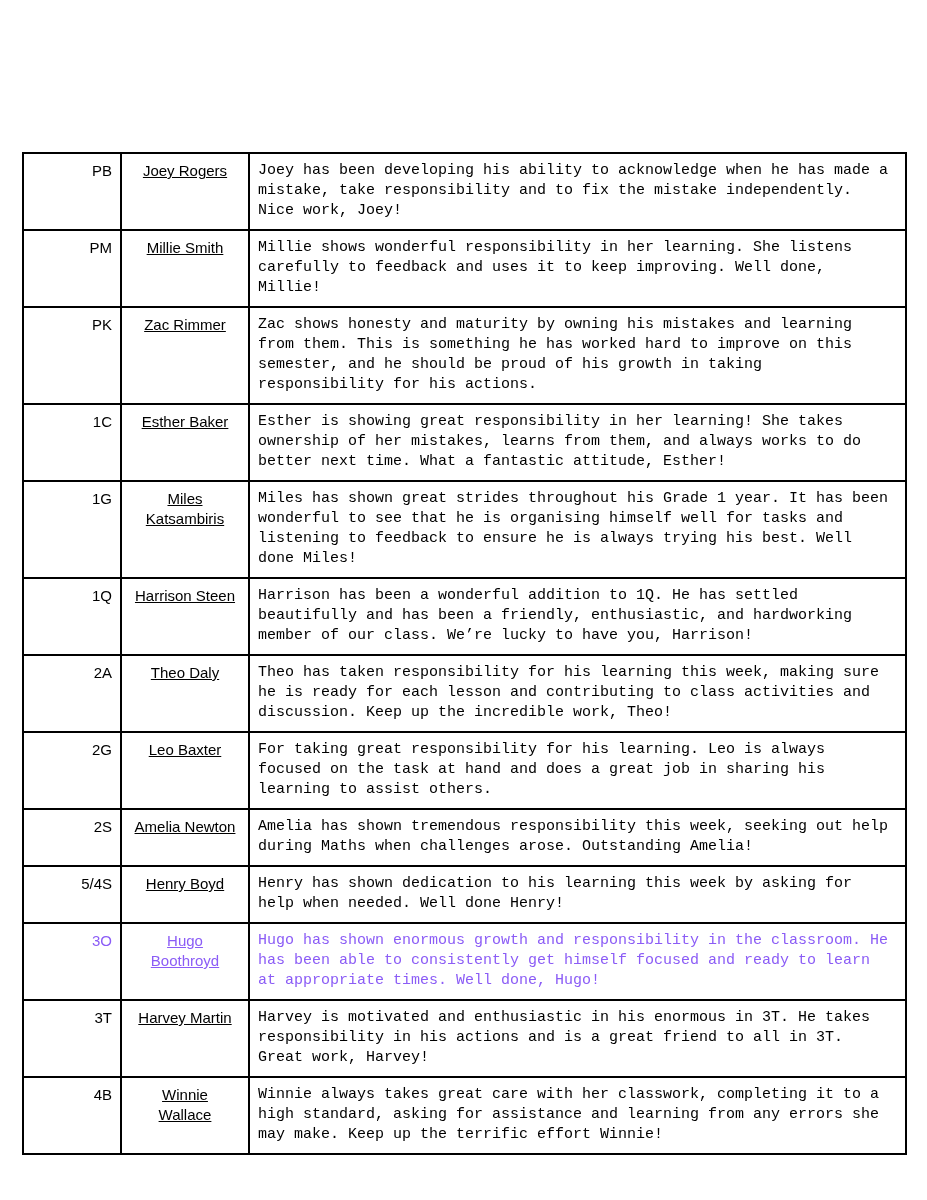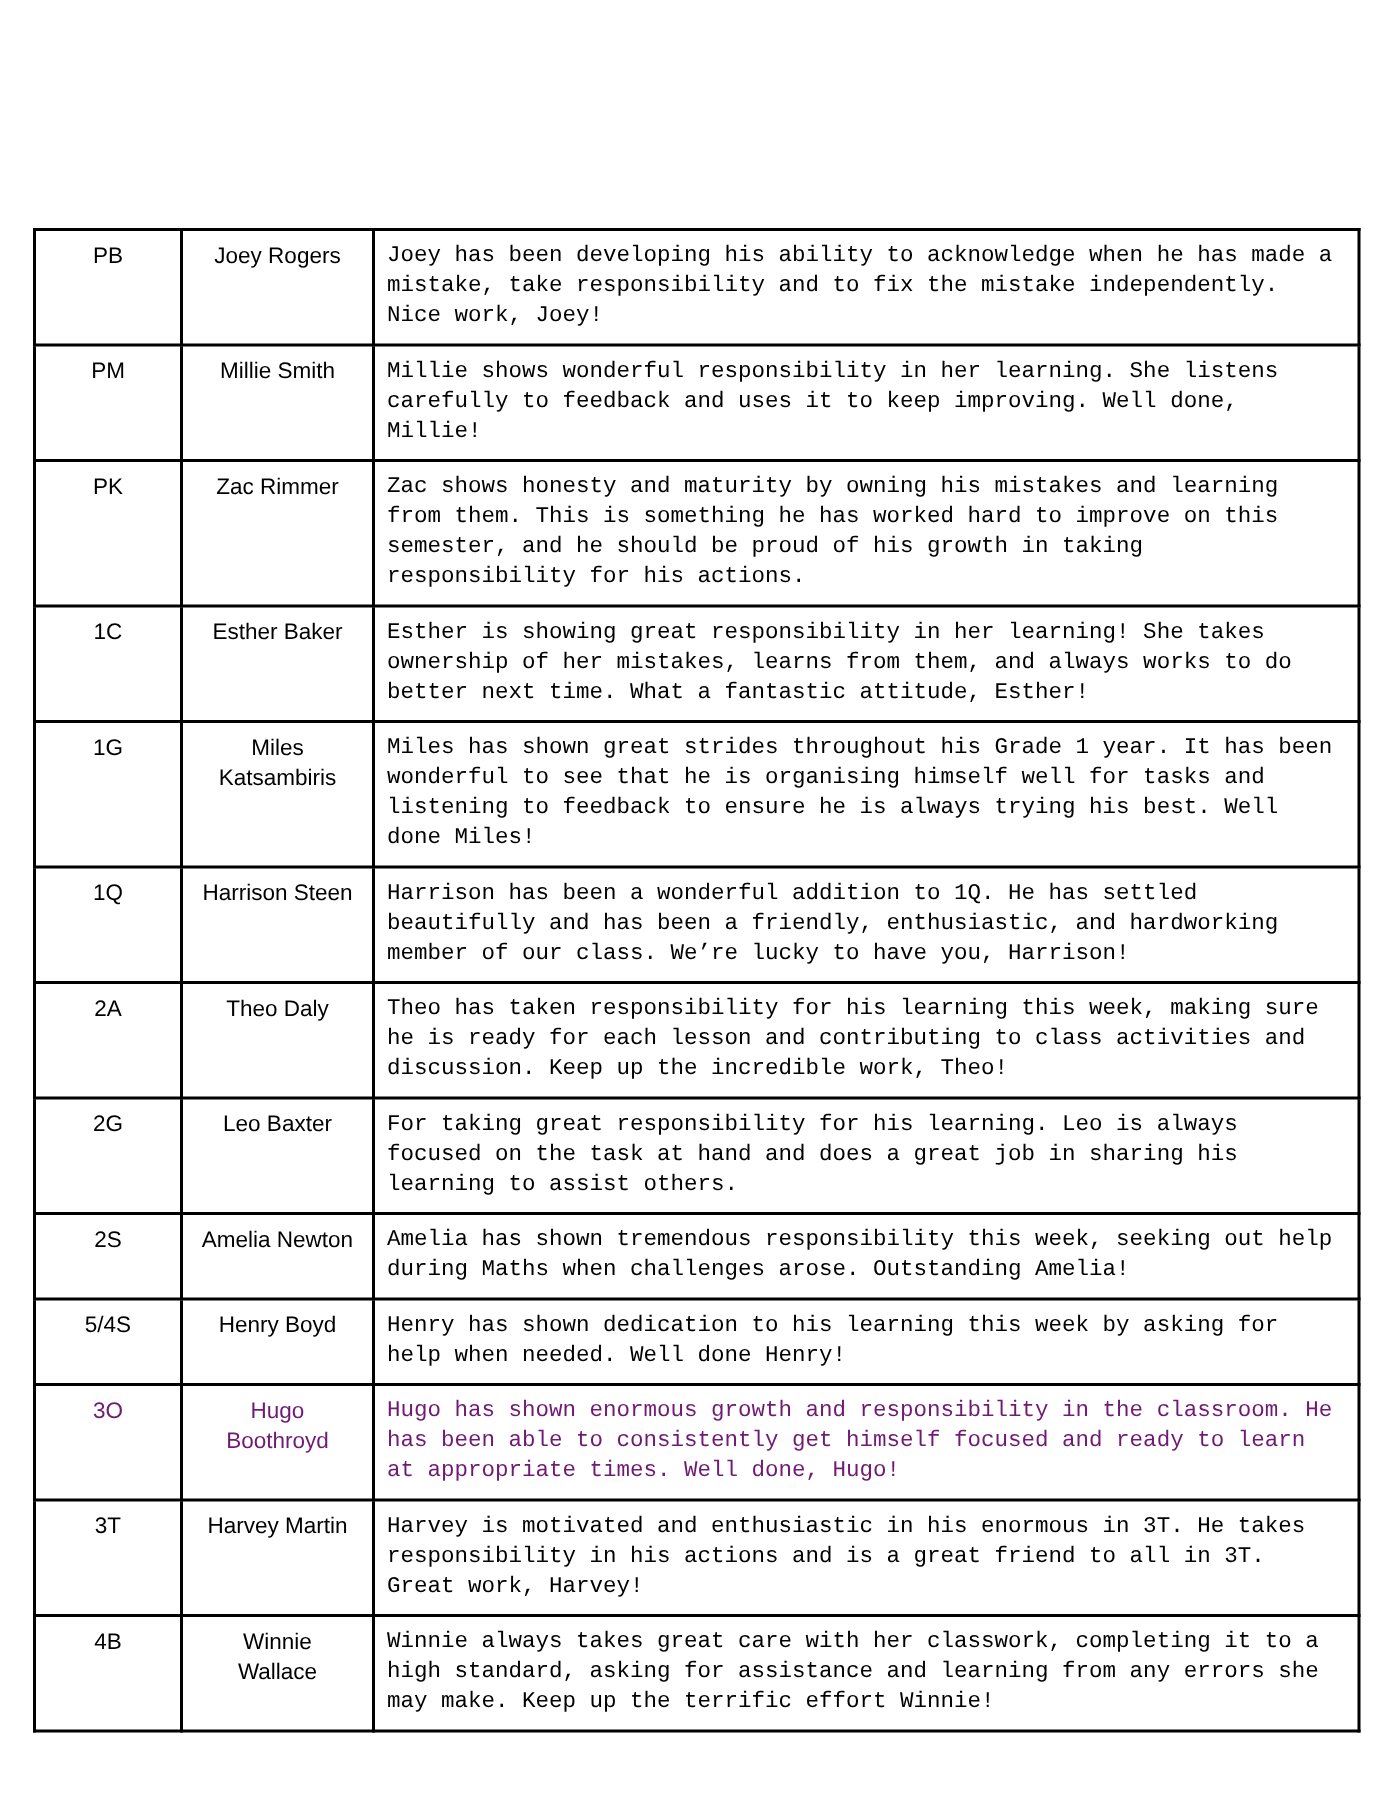--- a/index.html
+++ b/index.html
@@ -28,36 +28,37 @@
   table.awards td {
     border: 2px solid #000000;
     vertical-align: top;
     font-size: 15px;
     line-height: 20px;
     color: #000000;
     padding: 7px 8px 8px 8px;
   }
   td.class-cell {
     width: 98px;
-    text-align: center;
+    text-align: right;
   }
   td.name-cell {
     width: 128px;
     text-align: center;
     white-space: pre-line;
     padding-left: 11px;
     padding-right: 11px;
+    text-decoration: underline;
   }
   td.comment-cell {
     width: 657px;
     text-align: left;
     padding-left: 10px;
     font-family: Liberation Mono, monospace;
   }
-  tr.muted td { color: #701a75; }
+  tr.muted td { color: #8b5cf6; }
 </style>
 </head>
 <body>
 
 <div class="page">
   <table class="awards">
     <tbody>
         <tr>
     <td class="class-cell">PB</td>
     <td class="name-cell">Joey Rogers</td>

